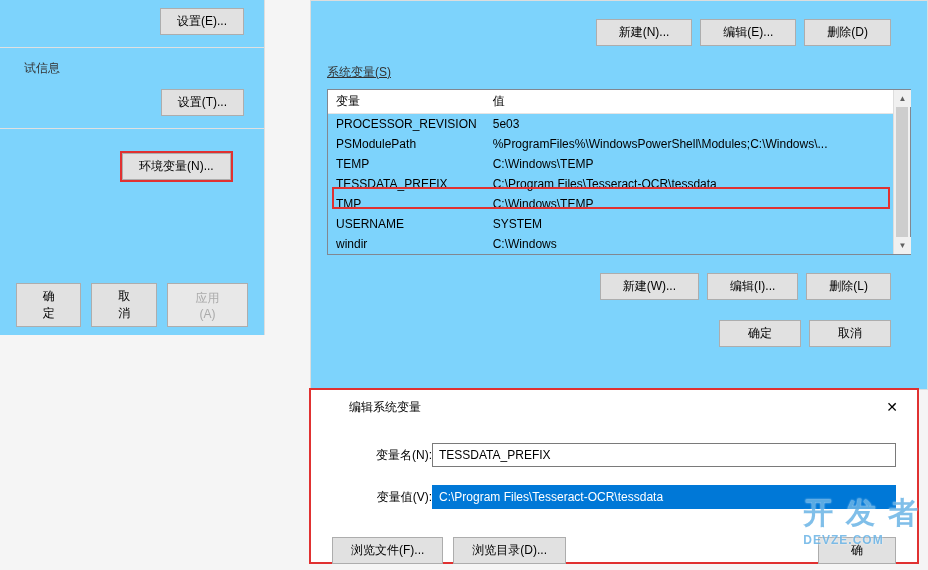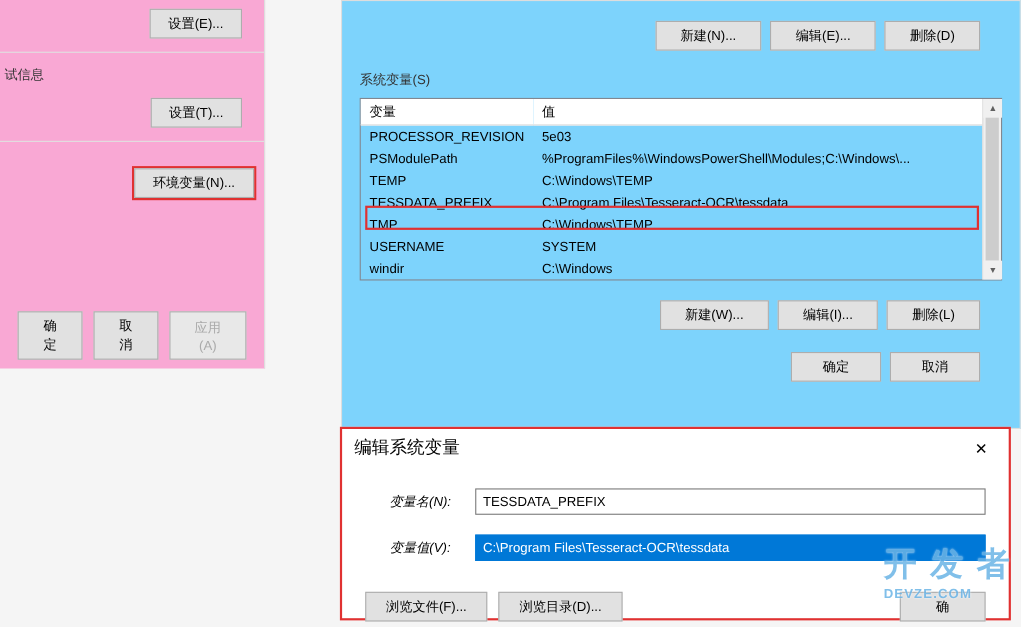--- a/index.html
+++ b/index.html
@@ -2,62 +2,62 @@
 <html><head>
   <meta charset="utf-8">
   <style>
     * { box-sizing: border-box; margin: 0; padding: 0; }
     body { font-family: "Microsoft YaHei", "Segoe UI", sans-serif; font-size: 12px; background: #f5f5f5; position: relative; width: 928px; height: 570px; overflow: hidden; }
     
     .btn { background: #e1e1e1; border: 1px solid #adadad; padding: 4px 16px; font-size: 12px; cursor: pointer; }
     .btn-disabled { color: #aaa; background: #e8e8e8; }
     
     
-    .left-panel { position: absolute; left: 0; top: 0; width: 241px; height: 335px; background: #f9a8d4; border-right: 1px solid #ddd; }
+    .left-panel { position: absolute; left: 0; top: 0; width: 265px; height: 335px; background: #7dd3fc; border-right: 1px solid #ddd; }
     .left-panel .btn-row-right { display: flex; justify-content: flex-end; padding: 8px 20px; }
     .left-panel .divider { border-top: 1px solid #e0e0e0; margin: 4px 0; }
-    .left-panel .label-text { padding: 8px 4px 4px; color: #333; }
+    .left-panel .label-text { padding: 8px 24px 4px; color: #333; }
     .left-panel .env-row { padding: 18px 0 0 120px; }
     .left-footer { position: absolute; bottom: 8px; left: 0; width: 100%; display: flex; justify-content: center; gap: 10px; padding: 0 16px; }
     .left-footer .btn { padding: 4px 20px; }
     
     .highlight-box { border: 2px solid #e03131; display: inline-block; }
     .highlight-box .btn { border: 1px solid #adadad; }
     
     
     .right-panel { position: absolute; left: 310px; top: 0; width: 618px; height: 390px; background: #7dd3fc; border: 1px solid #ddd; }
     .right-inner { padding: 8px 16px; }
     .btn-row-right2 { display: flex; justify-content: flex-end; gap: 8px; padding: 10px 20px; }
     .btn-row-right2 .btn { padding: 4px 22px; }
-    .section-label { padding: 8px 0; color: #333; }
+    .section-label { padding: 8px 0; color: #333; text-decoration: underline; }
     
     .table-container { border: 1px solid #828790; margin: 0 0 8px; position: relative; }
     .table { width: 100%; border-collapse: collapse; }
     .table th { text-align: left; font-weight: normal; padding: 3px 8px; border-bottom: 1px solid #e5e5e5; background: #fff; }
     .table td { padding: 3px 8px; white-space: nowrap; overflow: hidden; text-overflow: ellipsis; }
     .table td:first-child { width: 150px; }
     .table td:nth-child(2) { max-width: 330px; }
     .table-scroll { position: absolute; right: 0; top: 0; bottom: 0; width: 17px; background: #f0f0f0; border-left: 1px solid #ddd; }
     .scroll-arrow { width: 17px; height: 17px; background: #f0f0f0; display: flex; align-items: center; justify-content: center; font-size: 8px; color: #606060; }
     .scroll-thumb { position: absolute; top: 17px; bottom: 17px; left: 2px; right: 2px; background: #cdcdcd; }
     
     .row-highlight { border: 2px solid #e03131; position: absolute; left: 4px; right: 20px; height: 22px; top: 97px; pointer-events: none; }
     
     .footer-row { display: flex; justify-content: flex-end; gap: 8px; padding: 10px 20px; }
     .footer-row .btn { padding: 4px 28px; }
     
     
     .edit-dialog { position: absolute; left: 309px; top: 388px; width: 610px; height: 176px; background: #fff; border: 1px solid #888; border-top: 2px solid #e03131; border-left: 2px solid #e03131; border-right: 2px solid #e03131; border-bottom: 2px solid #e03131; }
     .edit-dialog-inner { border: 1px solid transparent; height: 100%; }
     .dlg-titlebar { display: flex; justify-content: space-between; align-items: center; padding: 6px 8px 6px 10px; }
-    .dlg-title { font-size: 16px; }
+    .dlg-title { font-size: 12px; margin-left: 27px; }
     .dlg-close { width: 32px; height: 20px; display: flex; align-items: center; justify-content: center; font-size: 14px; cursor: pointer; }
     .dlg-body { padding: 20px 20px 10px; }
     .form-row { display: flex; align-items: center; margin-bottom: 18px; }
-    .form-label { width: 100px; text-align: center; font-style: italic; }
+    .form-label { width: 100px; text-align: right; }
     .form-input { flex: 1; padding: 4px 6px; border: 1px solid #7a7a7a; font-size: 12px; font-family: inherit; }
     .form-input.selected { background: #0078d7; color: #fff; border: 1px solid #0078d7; }
     .dlg-footer { display: flex; gap: 10px; padding: 0 20px 12px; }
     .dlg-footer .btn { padding: 4px 18px; }
     .dlg-footer .spacer { flex: 1; }
     
     .watermark { position: absolute; right: 8px; bottom: 24px; font-size: 30px; font-weight: bold; color: #6bb4e6; opacity: 0.85; font-family: Arial, sans-serif; letter-spacing: 2px; pointer-events: none; text-shadow: 0 0 2px #fff; }
     .watermark .sub { font-size: 12px; letter-spacing: 1px; display: block; line-height: 1; }
   </style>
 </head>

